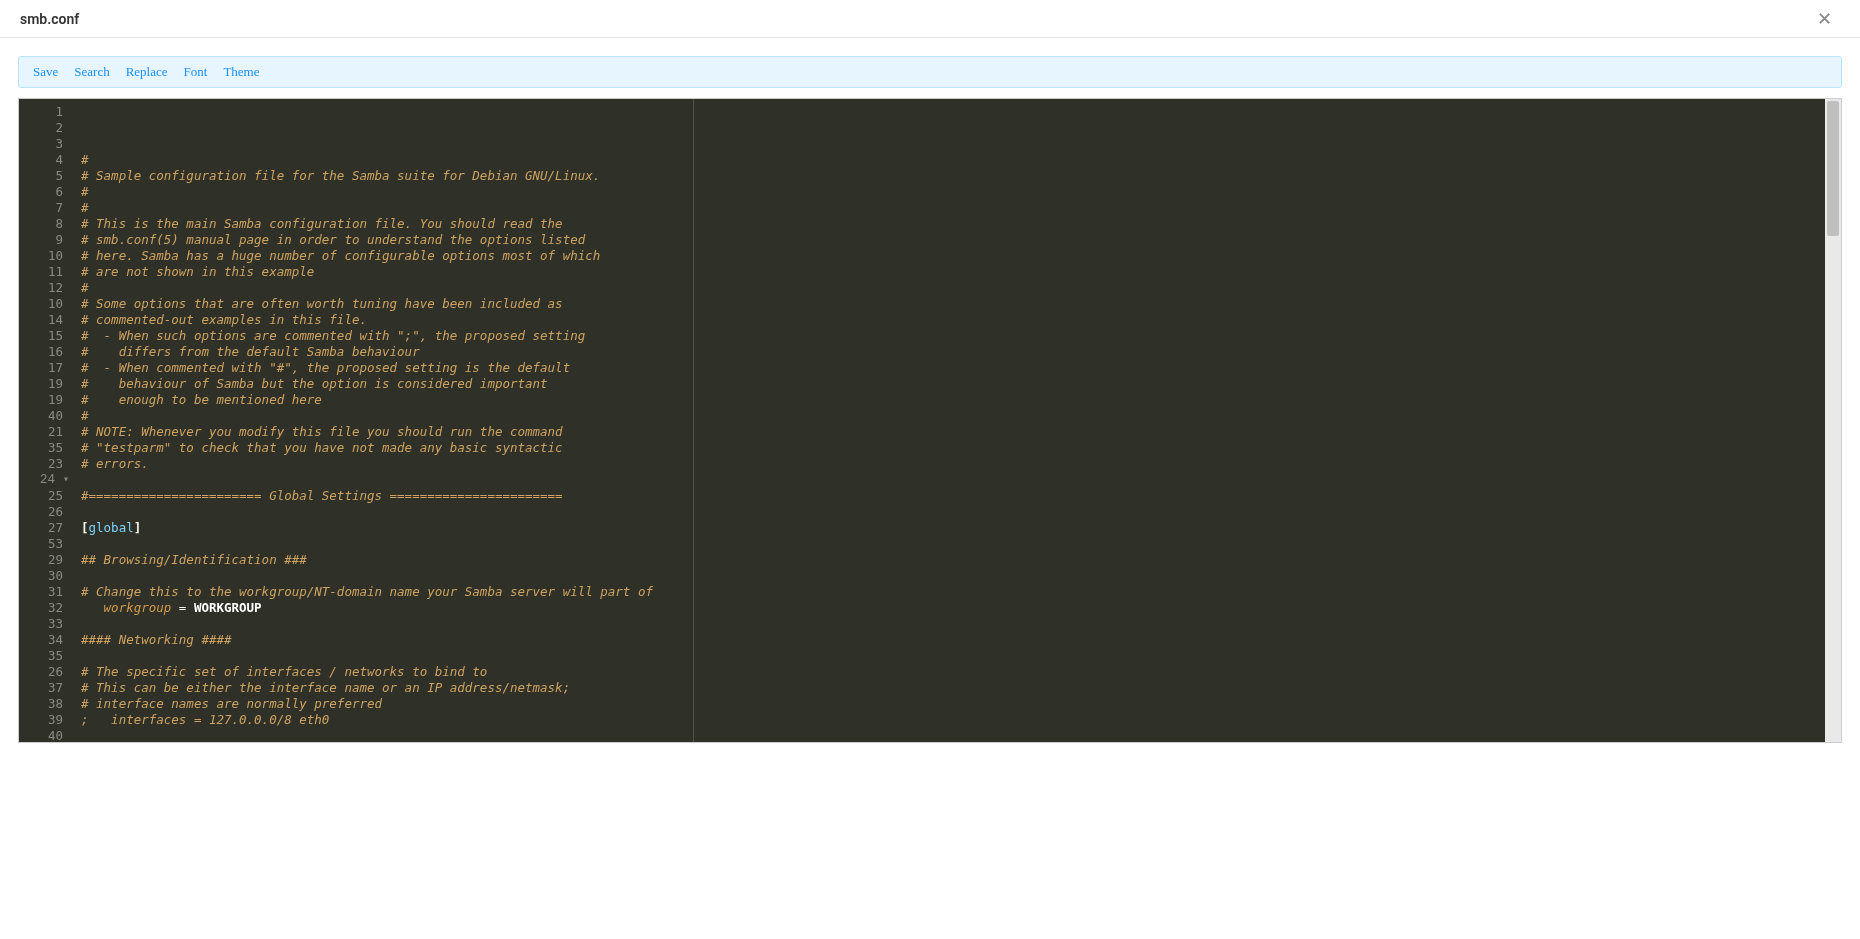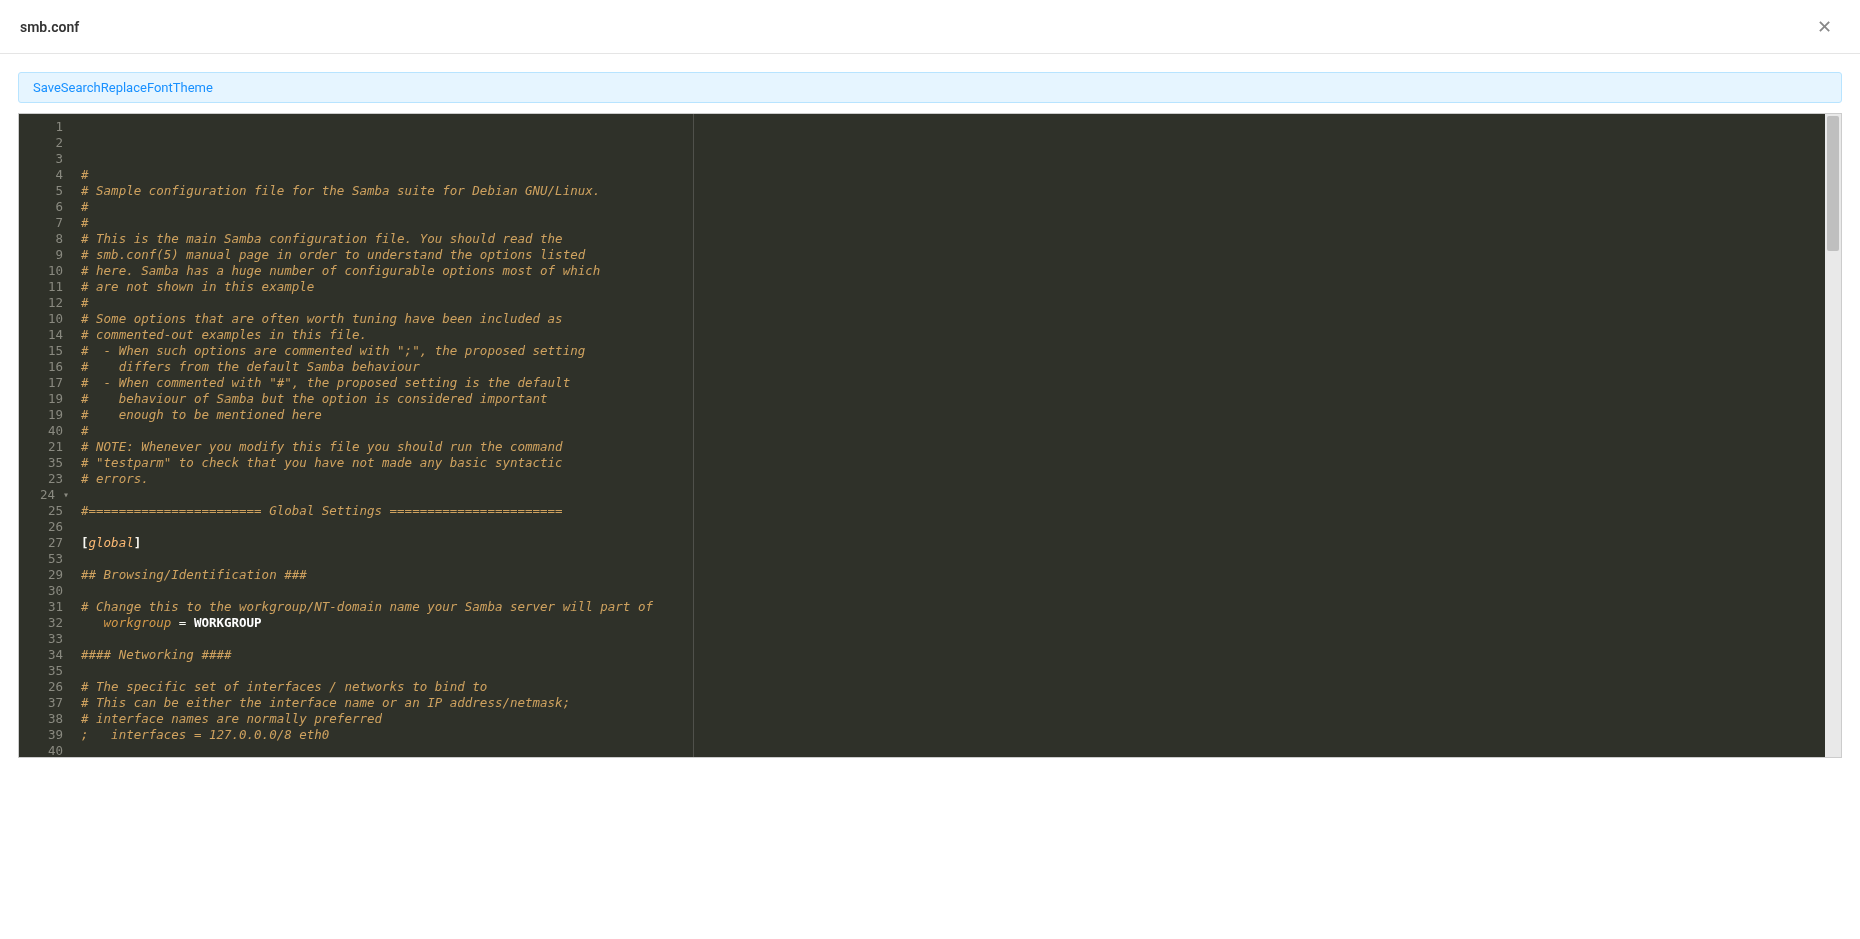--- a/index.html
+++ b/index.html
@@ -3,21 +3,21 @@
 <meta charset="utf-8">
 <style>
   * { box-sizing: border-box; margin: 0; padding: 0; }
   html, body {
     width: 100%; height: 100%;
     font-family: -apple-system, BlinkMacSystemFont, "Segoe UI", Roboto, Helvetica, Arial, sans-serif;
     background: #fff;
     color: #333;
   }
   .window-header {
-    height: 54px;
+    height: 38px;
     display: flex;
     align-items: center;
     justify-content: space-between;
     padding: 0 20px;
     border-bottom: 1px solid #e5e5e5;
   }
   .window-title {
     font-weight: 600;
     font-size: 14px;
   }
@@ -30,20 +30,22 @@
   }
   .content-area {
     padding: 18px;
   }
   .toolbar {
     background: #e6f5ff;
     border: 1px solid #b8e4ff;
     border-radius: 3px;
     padding: 7px 14px;
     display: flex;
+    gap: 16px;
+    font-family: Liberation Serif, serif;
   }
   .toolbar a {
     color: #1890ff;
     font-size: 13px;
     text-decoration: none;
     cursor: pointer;
   }
   .editor {
     margin-top: 10px;
     background: #2f3129;
@@ -86,21 +88,21 @@
     padding: 5px 0 5px 6px;
     color: #f8f8f2;
     white-space: pre;
     position: relative;
   }
   .code .line {
     height: 16px;
   }
   .tok-comment { color: #cfa25f; font-style: italic; }
   .tok-section-br { color: #f8f8f2; font-weight: 600; }
-  .tok-section-name { color: #fdba74; font-style: italic; }
+  .tok-section-name { color: #7dd3fc; }
   .tok-key { color: #d49a4a; font-style: italic; }
   .tok-plain { color: #f8f8f2; }
   .tok-value { color: #fefefe; font-weight: 600; }
   .scrollbar-track {
     position: absolute;
     top: 0; right: 0;
     width: 16px;
     height: 100%;
     background: #e9e9e9;
   }
@@ -158,21 +160,21 @@
           <div class="ln">14</div>
           <div class="ln">15</div>
           <div class="ln">16</div>
           <div class="ln">17</div>
           <div class="ln">19</div>
           <div class="ln">19</div>
           <div class="ln">40</div>
           <div class="ln">21</div>
           <div class="ln">35</div>
           <div class="ln">23</div>
-          <div class="ln" style="padding-right: 12px;">24<span class="fold-arrow">▾</span></div>
+          <div class="ln" style="padding-right: 12px; font-family: Liberation Mono, monospace;">24<span class="fold-arrow">▾</span></div>
           <div class="ln">25</div>
           <div class="ln">26</div>
           <div class="ln">27</div>
           <div class="ln">53</div>
           <div class="ln">29</div>
           <div class="ln">30</div>
           <div class="ln">31</div>
           <div class="ln">32</div>
           <div class="ln">33</div>
           <div class="ln">34</div>

